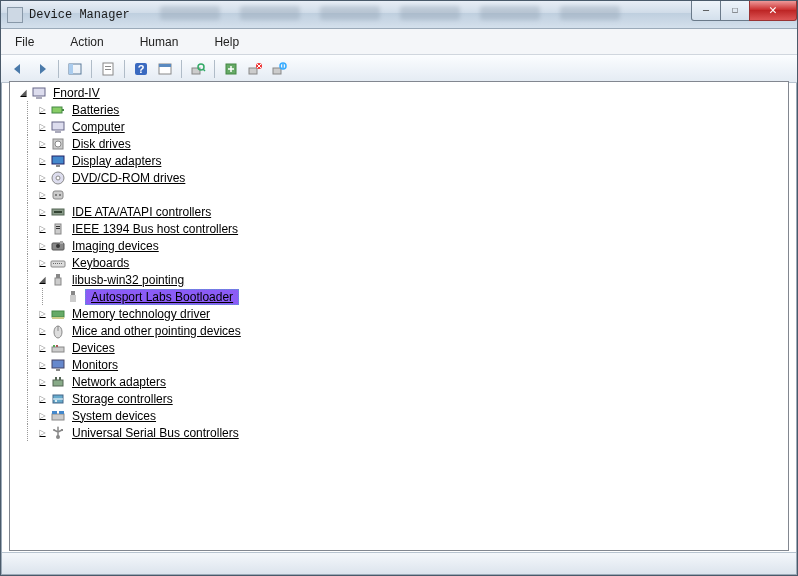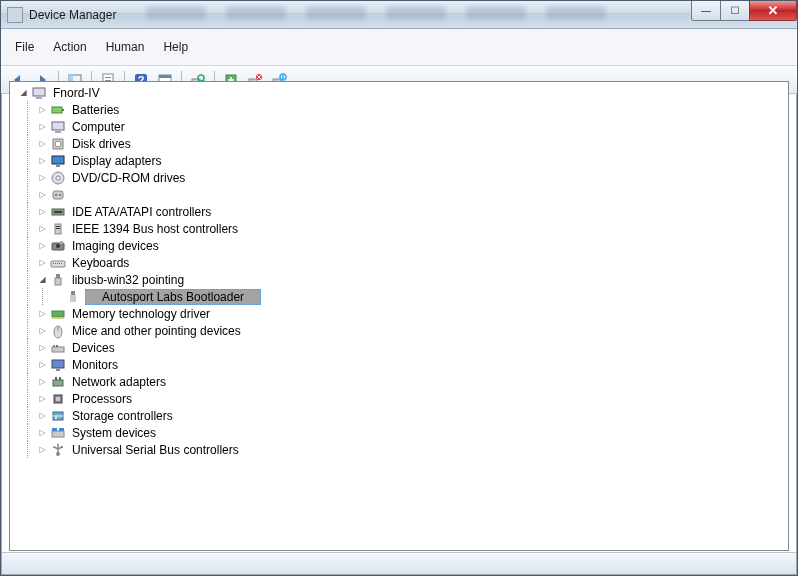--- a/index.html
+++ b/index.html
@@ -21,20 +21,21 @@
     box-shadow: inset 0 0 0 1px #9caab8;
   }
   .titlebar {
     height: 28px;
     background: linear-gradient(to bottom, #e8eef6 0%, #cfdbe8 45%, #bfcfdf 46%, #d4e0ec 100%);
     border-bottom: 1px solid #9baab9;
     display: flex;
     align-items: center;
     padding-left: 6px;
     position: relative;
+    font-family: Liberation Mono, monospace;
   }
   .titlebar .app-icon {
     width: 16px; height: 16px;
     margin-right: 6px;
     background: #cdd8e4;
     border: 1px solid #8898a8;
   }
   .titlebar .title {
     color: #1a1a1a;
     font-size: 12px;
@@ -76,27 +77,27 @@
     width: 48px;
     background: linear-gradient(to bottom, #e99, #c33 45%, #b22 46%, #d55);
     color: #fff;
     border-color: #933;
     border-bottom-right-radius: 3px;
     font-size: 13px;
     font-weight: bold;
   }
   .window-controls .min { border-bottom-left-radius: 3px; }
   .menubar {
-    height: 37px;
+    height: 26px;
     background: #f4f6f9;
     border-bottom: 1px solid #d0d6de;
     display: flex;
     align-items: center;
     padding-left: 6px;
-    gap: 3px;
+    gap: 20px;
   }
   .menubar span {
     padding: 2px 8px;
     color: #222;
     cursor: default;
   }
   .toolbar {
     height: 28px;
     background: linear-gradient(to bottom, #fbfdff, #e4ebf3);
     border-bottom: 1px solid #b8c4d0;
@@ -168,26 +169,26 @@
     flex-shrink: 0;
     display: flex;
     align-items: center;
     justify-content: center;
   }
   .node-icon svg { width: 16px; height: 16px; }
   .node-label {
     padding: 0 2px;
   }
   .node-label.selected {
-    background: #a3a3a3;
+    background: #8b5cf6;
     border: 1px dotted #5a9ad0;
-    padding: 0 16px;
+    padding: 0 5px;
   }
   .children { padding-left: 0; }
-  .lvl1 { padding-left: 4px; }
+  .lvl1 { padding-left: 4px; text-decoration: underline; }
   .lvl2 .node-row { padding-left: 4px; text-align: center; }
   .lvl3 .node-row { padding-left: 4px; }
 </style>
 </head>
 <body>
 
 <div class="window">
 
   <div class="titlebar">
     <div class="app-icon"></div>
@@ -529,33 +530,20 @@
               </span>
               <span class="node-label">Network adapters</span>
             </div>
           </div>
           <div class="tree-node">
             <div class="node-row">
               <span class="dotted"></span>
               <span class="expander closed"></span>
               <span class="node-icon">
                 <svg viewBox="0 0 16 16">
-                  <rect x="4" y="4" width="8" height="8" fill="#888" stroke="#444"></rect>
-                  <rect x="6" y="6" width="4" height="4" fill="#ccc"></rect>
-                </svg>
-              </span>
-              <span class="node-label">Processors</span>
-            </div>
-          </div>
-          <div class="tree-node">
-            <div class="node-row">
-              <span class="dotted"></span>
-              <span class="expander closed"></span>
-              <span class="node-icon">
-                <svg viewBox="0 0 16 16">
                   <rect x="3" y="4" width="10" height="8" fill="#6ac" stroke="#468"></rect>
                   <path d="M3 8 L13 8" stroke="#fff"></path>
                   <circle cx="6" cy="10" r="1" fill="#fff"></circle>
                 </svg>
               </span>
               <span class="node-label">Storage controllers</span>
             </div>
           </div>
           <div class="tree-node">
             <div class="node-row">

